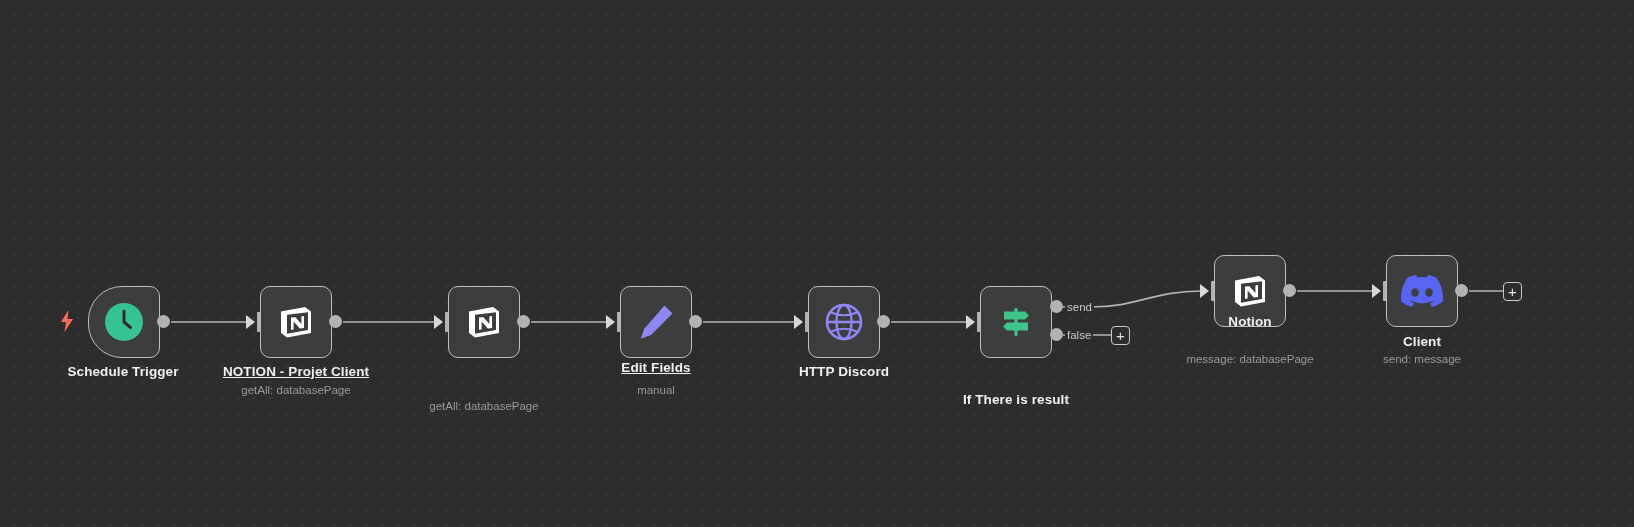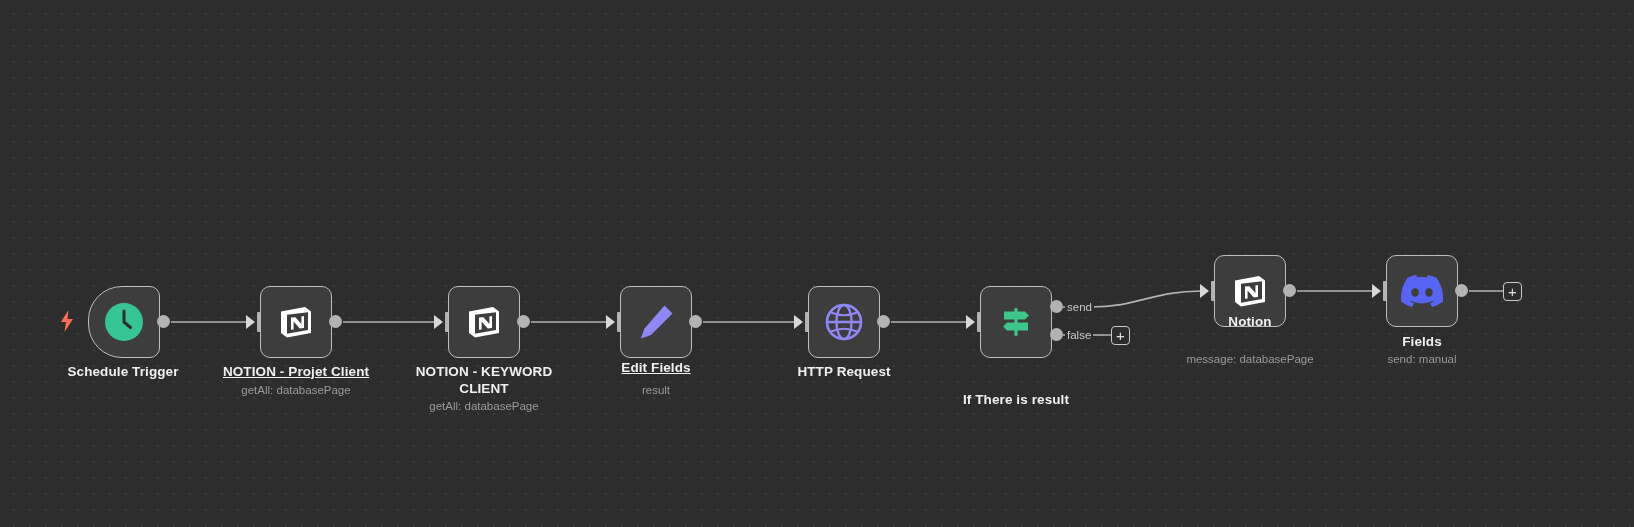--- a/index.html
+++ b/index.html
@@ -208,56 +208,55 @@
   <div class="node" style="left:448px; top:286px; width:72px; height:72px;">
     <span class="glyph">
       <svg width="42" height="42" viewBox="0 0 42 42">
         <path d="M6 10.5 L30 6 L36 10.5 L36 32 L12 36.5 L6 32 Z" fill="#ffffff"></path>
         <path d="M12 13.8 L12 32.8 L33 29 L33 11.2 Z" fill="#3d3d3d"></path>
         <path d="M16 16.6 L16 28.8 L18.6 28.4 L18.6 20.6 L24.8 27.6 L29 27 L29 15 L26.4 15.4 L26.4 23 L20.4 16.2 Z" fill="#ffffff"></path>
       </svg>
     </span>
   </div>
   <div class="outdot" style="left:517px; top:315px;"></div>
-  <div class="nodelabel" style="left:398px; top:364px; width:172px;">NOTION - KEYWORD CLIENT</div>
   <div class="nodesub" style="left:398px; top:399px; width:172px;">getAll: databasePage</div>
 
   <div class="inport" style="left:606px; top:312px;">
     <div class="tri"></div>
       <div class="bar"></div>
   </div>
   <div class="node" style="left:620px; top:286px; width:72px; height:72px;">
     <span class="glyph">
       <svg width="42" height="42" viewBox="0 0 42 42">
         <path d="M29.5 4.5 L37.5 12.5 L16 34 L6 37.5 L9.5 27.5 Z" fill="#8f87f4"></path>
         <path d="M6 37.5 L9.5 27.5 L13 31 Z" fill="#8f87f4"></path>
       </svg>
     </span>
   </div>
   <div class="outdot" style="left:689px; top:315px;"></div>
   <div class="nodelabel" style="left:576px; top:360px; width:160px;text-decoration:underline;">Edit Fields</div>
-  <div class="nodesub" style="left:576px; top:383px; width:160px;">result</div>
+  <div class="nodesub" style="left:576px; top:383px; width:160px;">manual</div>
 
   <div class="inport" style="left:794px; top:312px;">
     <div class="tri"></div>
       <div class="bar"></div>
   </div>
   <div class="node" style="left:808px; top:286px; width:72px; height:72px;">
     <span class="glyph">
       <svg width="42" height="42" viewBox="0 0 42 42">
         <circle cx="21" cy="21" r="17" fill="none" stroke="#8f87f4" stroke-width="2.6"></circle>
         <ellipse cx="21" cy="21" rx="7.6" ry="17" fill="none" stroke="#8f87f4" stroke-width="2.4"></ellipse>
         <line x1="4" y1="21" x2="38" y2="21" stroke="#8f87f4" stroke-width="2.4"></line>
         <path d="M8 11.5 Q21 17 34 11.5" fill="none" stroke="#8f87f4" stroke-width="2.2"></path>
         <path d="M8 30.5 Q21 25 34 30.5" fill="none" stroke="#8f87f4" stroke-width="2.2"></path>
       </svg>
     </span>
   </div>
   <div class="outdot" style="left:877px; top:315px;"></div>
-  <div class="nodelabel" style="left:764px; top:364px; width:160px;">HTTP Request</div>
+  <div class="nodelabel" style="left:764px; top:364px; width:160px;">HTTP Discord</div>
 
   <div class="inport" style="left:966px; top:312px;">
     <div class="tri"></div>
       <div class="bar"></div>
   </div>
   <div class="node" style="left:980px; top:286px; width:72px; height:72px;">
     <span class="glyph">
       <svg width="42" height="42" viewBox="0 0 42 42">
         <rect x="19.4" y="7" width="3.2" height="28" rx="1.2" fill="#3ec589"></rect>
         <path d="M9 10.5 L30 10.5 L34 14.5 L30 18.5 L9 18.5 Z" fill="#3ec589"></path>
@@ -295,16 +294,16 @@
   </div>
   <div class="node" style="left:1386px; top:255px; width:72px; height:72px;">
     <span class="glyph">
       <svg width="42" height="42" viewBox="0 0 71 55">
         <path fill="#5865f2" d="M60.1 4.9A58.5 58.5 0 0 0 45.6.5a.2.2 0 0 0-.2.1c-.6 1.1-1.3 2.6-1.8 3.8a54 54 0 0 0-16.2 0A37 37 0 0 0 25.5.6a.2.2 0 0 0-.2-.1c-5 .9-9.9 2.4-14.5 4.4a.2.2 0 0 0-.1.1C1.6 18.7-1 32.1.3 45.4a.2.2 0 0 0 .1.2 58.9 58.9 0 0 0 17.8 9 .2.2 0 0 0 .2-.1c1.4-1.9 2.6-3.9 3.6-6a.2.2 0 0 0-.1-.3 38.8 38.8 0 0 1-5.5-2.6.2.2 0 0 1 0-.4l1.1-.9a.2.2 0 0 1 .2 0 42 42 0 0 0 35.6 0 .2.2 0 0 1 .2 0l1.1.9a.2.2 0 0 1 0 .4 36.4 36.4 0 0 1-5.5 2.6.2.2 0 0 0-.1.3c1 2.1 2.2 4.1 3.6 6a.2.2 0 0 0 .2.1 58.7 58.7 0 0 0 17.9-9 .2.2 0 0 0 .1-.2c1.5-15.3-2.6-28.6-10.7-40.4a.2.2 0 0 0-.1-.1zM23.7 37.3c-3.5 0-6.4-3.2-6.4-7.2s2.8-7.2 6.4-7.2c3.6 0 6.5 3.3 6.4 7.2 0 4-2.8 7.2-6.4 7.2zm23.6 0c-3.5 0-6.4-3.2-6.4-7.2s2.8-7.2 6.4-7.2c3.6 0 6.5 3.3 6.4 7.2 0 4-2.8 7.2-6.4 7.2z"></path>
       </svg>
     </span>
   </div>
   <div class="outdot" style="left:1455px; top:284px;"></div>
   <div class="plusbtn" style="left:1503px; top:282px;">+</div>
-  <div class="nodelabel" style="left:1342px; top:334px; width:160px;">Fields</div>
-  <div class="nodesub" style="left:1342px; top:352px; width:160px;">send: manual</div>
+  <div class="nodelabel" style="left:1342px; top:334px; width:160px;">Client</div>
+  <div class="nodesub" style="left:1342px; top:352px; width:160px;">send: message</div>
 
 </div>
 
 </body></html>

